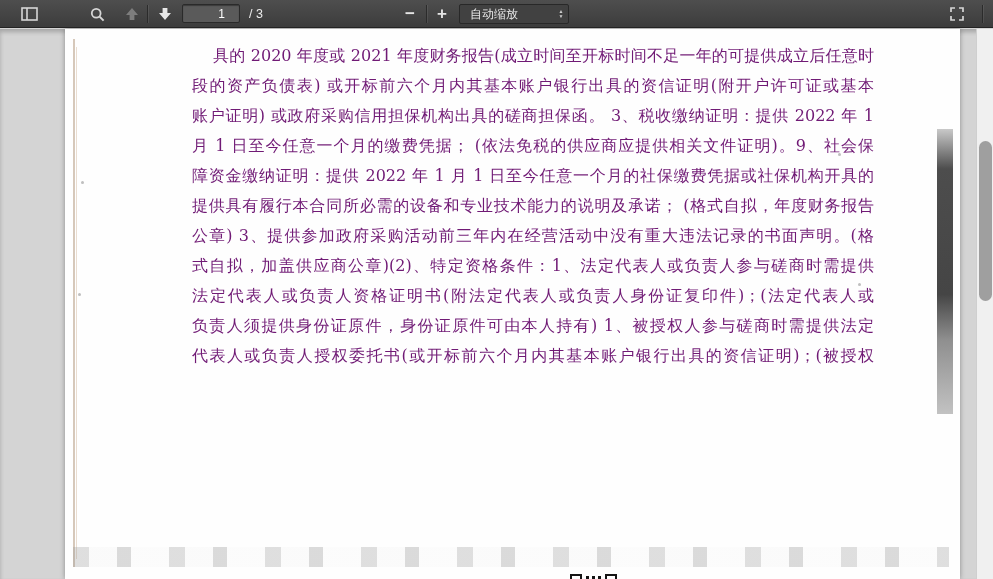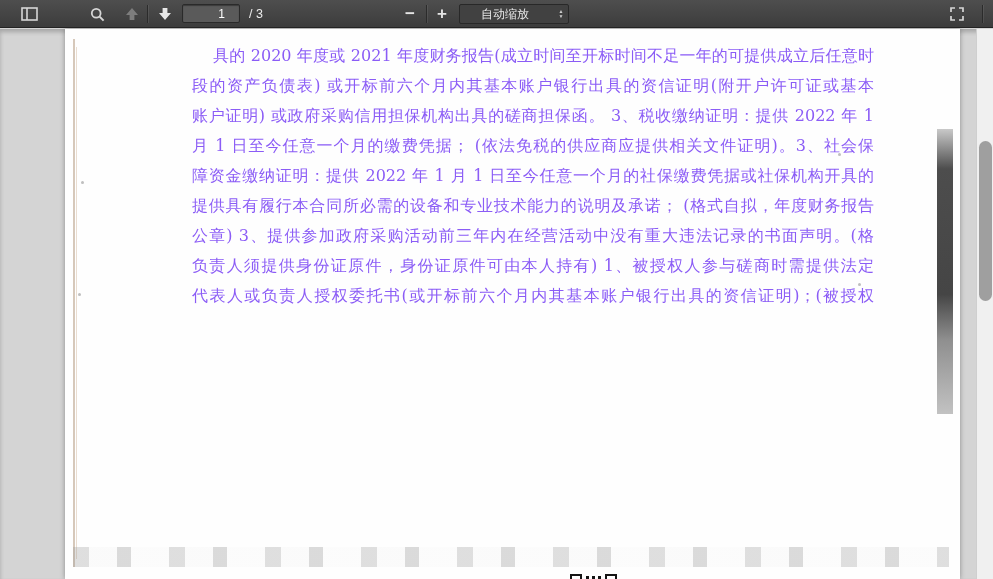--- a/index.html
+++ b/index.html
@@ -20,38 +20,38 @@
                 background:#5a5a5a; border:1px solid #2a2a2a; border-radius:2px;
                 color:#fff; font-size:12px; text-align:right; padding-right:14px;
                 box-shadow:inset 0 1px 1px rgba(0,0,0,.35); }
   .page-count { position:absolute; left:249px; top:0; height:28px; line-height:28px;
                 color:#ececec; font-size:12.5px; }
   .zoom-txt-btn { position:absolute; top:0; height:28px; line-height:26px; background:none;
                   border:none; color:#e4e4e4; font-size:17px; font-weight:bold;
                   width:24px; text-align:center; cursor:pointer; }
   .zoom-select { position:absolute; left:459px; top:4px; width:110px; height:20px;
                  background:#414141; border:1px solid #282828; border-radius:2px;
-                 color:#e8e8e8; font-size:12px; line-height:18px; padding-left:21px;
+                 color:#e8e8e8; font-size:12px; line-height:18px; padding-left:10px;
                  cursor:pointer; display:flex; align-items:center; }
   .zoom-select .val { flex:1; overflow:hidden; white-space:nowrap; }
   .spinner { width:14px; display:flex; flex-direction:column; align-items:center;
              color:#cfcfcf; }
   .spinner::before { content:"▲"; font-size:5px; line-height:5px; }
   .spinner::after  { content:"▼"; font-size:5px; line-height:5px; }
 
   
   .viewer { position:absolute; left:0; top:29px; width:993px; height:550px;
             background:#d4d4d4; box-shadow:inset 0 3px 4px rgba(0,0,0,.22); }
   .page { position:absolute; left:65px; top:0; width:895px; height:550px;
           background:#fefefe; box-shadow:0 0 5px rgba(0,0,0,.35); overflow:hidden; }
 
   
   .doc-text { position:absolute; left:127px; top:12px; width:682px;
               font-family:"DejaVu Serif","Liberation Serif",serif;
-              font-size:16px; line-height:30px; color:#8b5cf6; }
+              font-size:16px; line-height:30px; color:#701a75; }
   .tl { text-align:justify; text-align-last:justify; height:30px; white-space:nowrap; }
   .tl.first { padding-left:21px; }
 
   
   .left-scan-line  { position:absolute; left:8px; top:10px; width:2px; height:528px;
                      background:#b59b82; opacity:.55; }
   .left-scan-line2 { position:absolute; left:11px; top:18px; width:1px; height:512px;
                      background:#caac8e; opacity:.4; }
   .right-scan-bar { position:absolute; left:872px; top:100px; width:16px; height:285px;
                     background:linear-gradient(#c9c9c9,#4d4d4d 14%,#454545 58%,#8f8f8f 74%,#c2c2c2);
@@ -147,24 +147,26 @@
   <div class="viewer">
 
     <div class="page">
       <div class="left-scan-line"></div>
       <div class="left-scan-line2"></div>
 
       <div class="doc-text">
         <div class="tl first">具的 2020 年度或 2021 年度财务报告(成立时间至开标时间不足一年的可提供成立后任意时</div>
         <div class="tl">段的资产负债表) 或开标前六个月内其基本账户银行出具的资信证明(附开户许可证或基本</div>
         <div class="tl">账户证明) 或政府采购信用担保机构出具的磋商担保函。 3、税收缴纳证明：提供 2022 年 1</div>
-        <div class="tl">月 1 日至今任意一个月的缴费凭据； (依法免税的供应商应提供相关文件证明)。3、社会保</div>
+        <div class="tl">月 1 日至今任意一个月的缴费凭据； (依法免税的供应商应提供相关文件证明)。9、社会保</div>
         <div class="tl">障资金缴纳证明：提供 2022 年 1 月 1 日至今任意一个月的社保缴费凭据或社保机构开具的</div>
         <div class="tl">提供具有履行本合同所必需的设备和专业技术能力的说明及承诺； (格式自拟，年度财务报告</div>
         <div class="tl">公章) 3、提供参加政府采购活动前三年内在经营活动中没有重大违法记录的书面声明。(格</div>
+        <div class="tl">式自拟，加盖供应商公章)(2)、特定资格条件：1、法定代表人或负责人参与磋商时需提供</div>
+        <div class="tl">法定代表人或负责人资格证明书(附法定代表人或负责人身份证复印件)；(法定代表人或</div>
         <div class="tl">负责人须提供身份证原件，身份证原件可由本人持有) 1、被授权人参与磋商时需提供法定</div>
         <div class="tl">代表人或负责人授权委托书(或开标前六个月内其基本账户银行出具的资信证明)；(被授权</div>
       </div>
 
       <div class="right-scan-bar"></div>
       <div class="bottom-band"></div>
 
       <div class="speck" style="left:773px; top:124px"></div>
       <div class="speck" style="left:761px; top:177px"></div>
       <div class="speck" style="left:793px; top:254px"></div>

